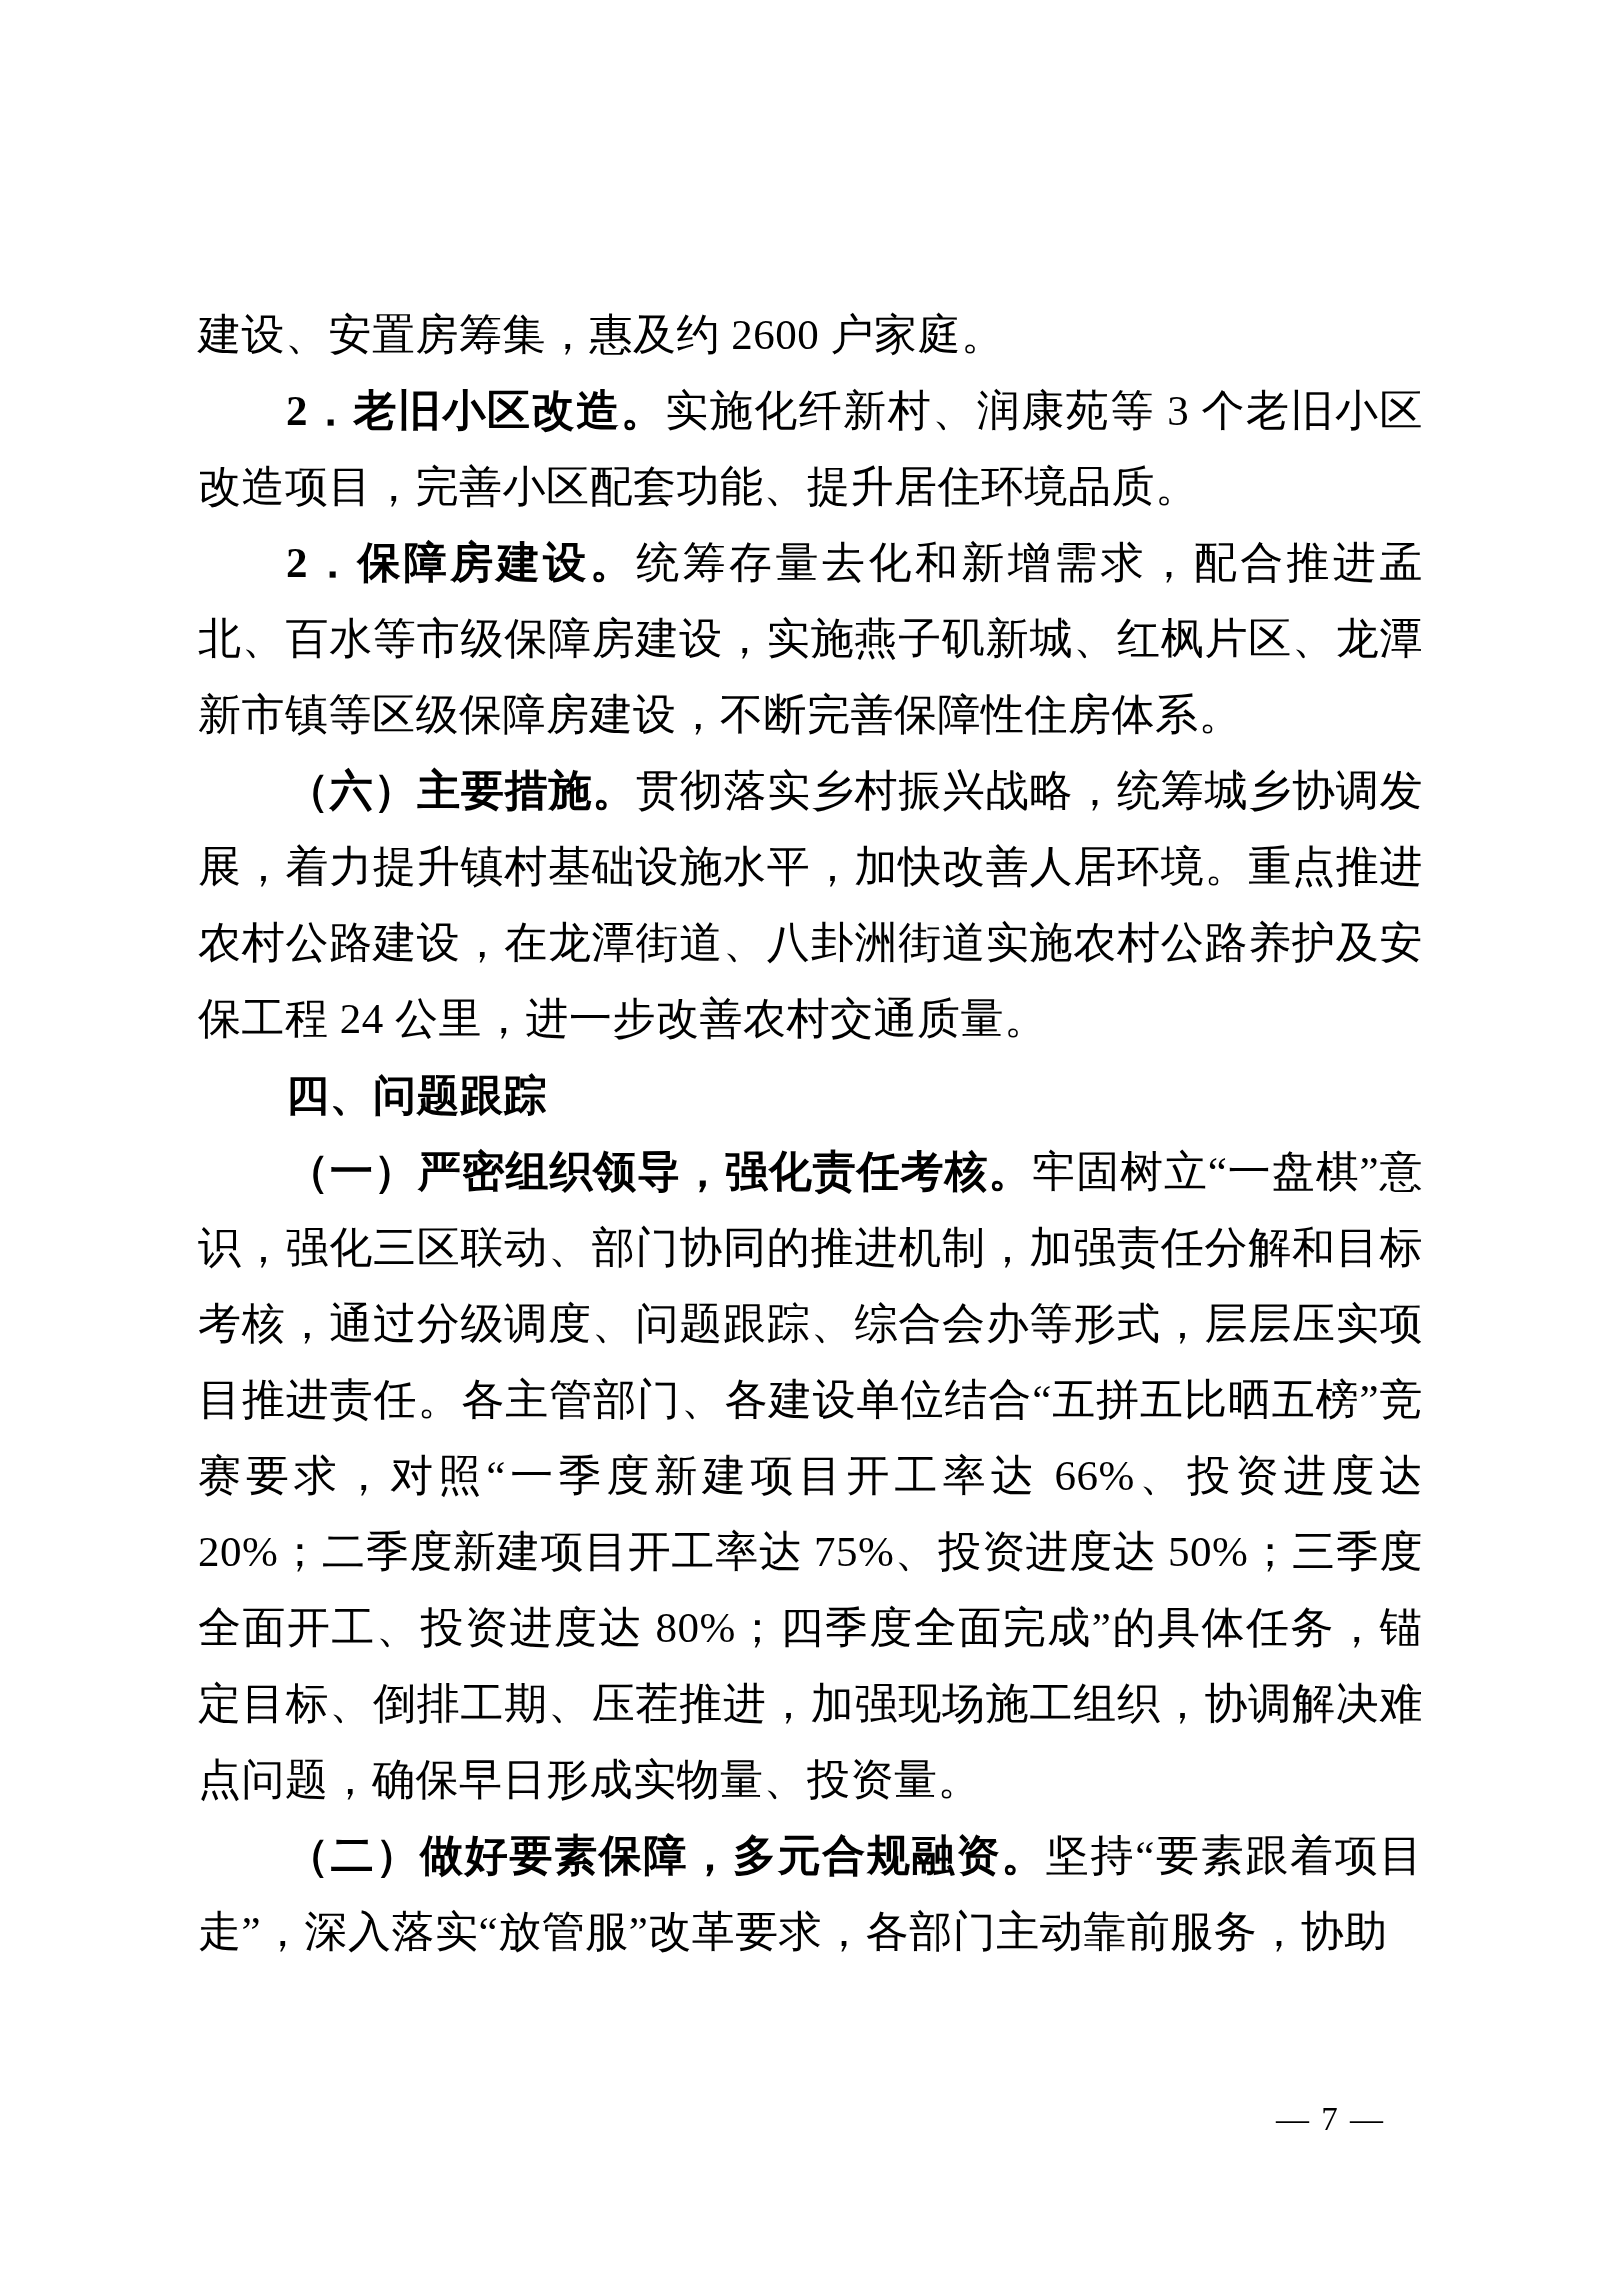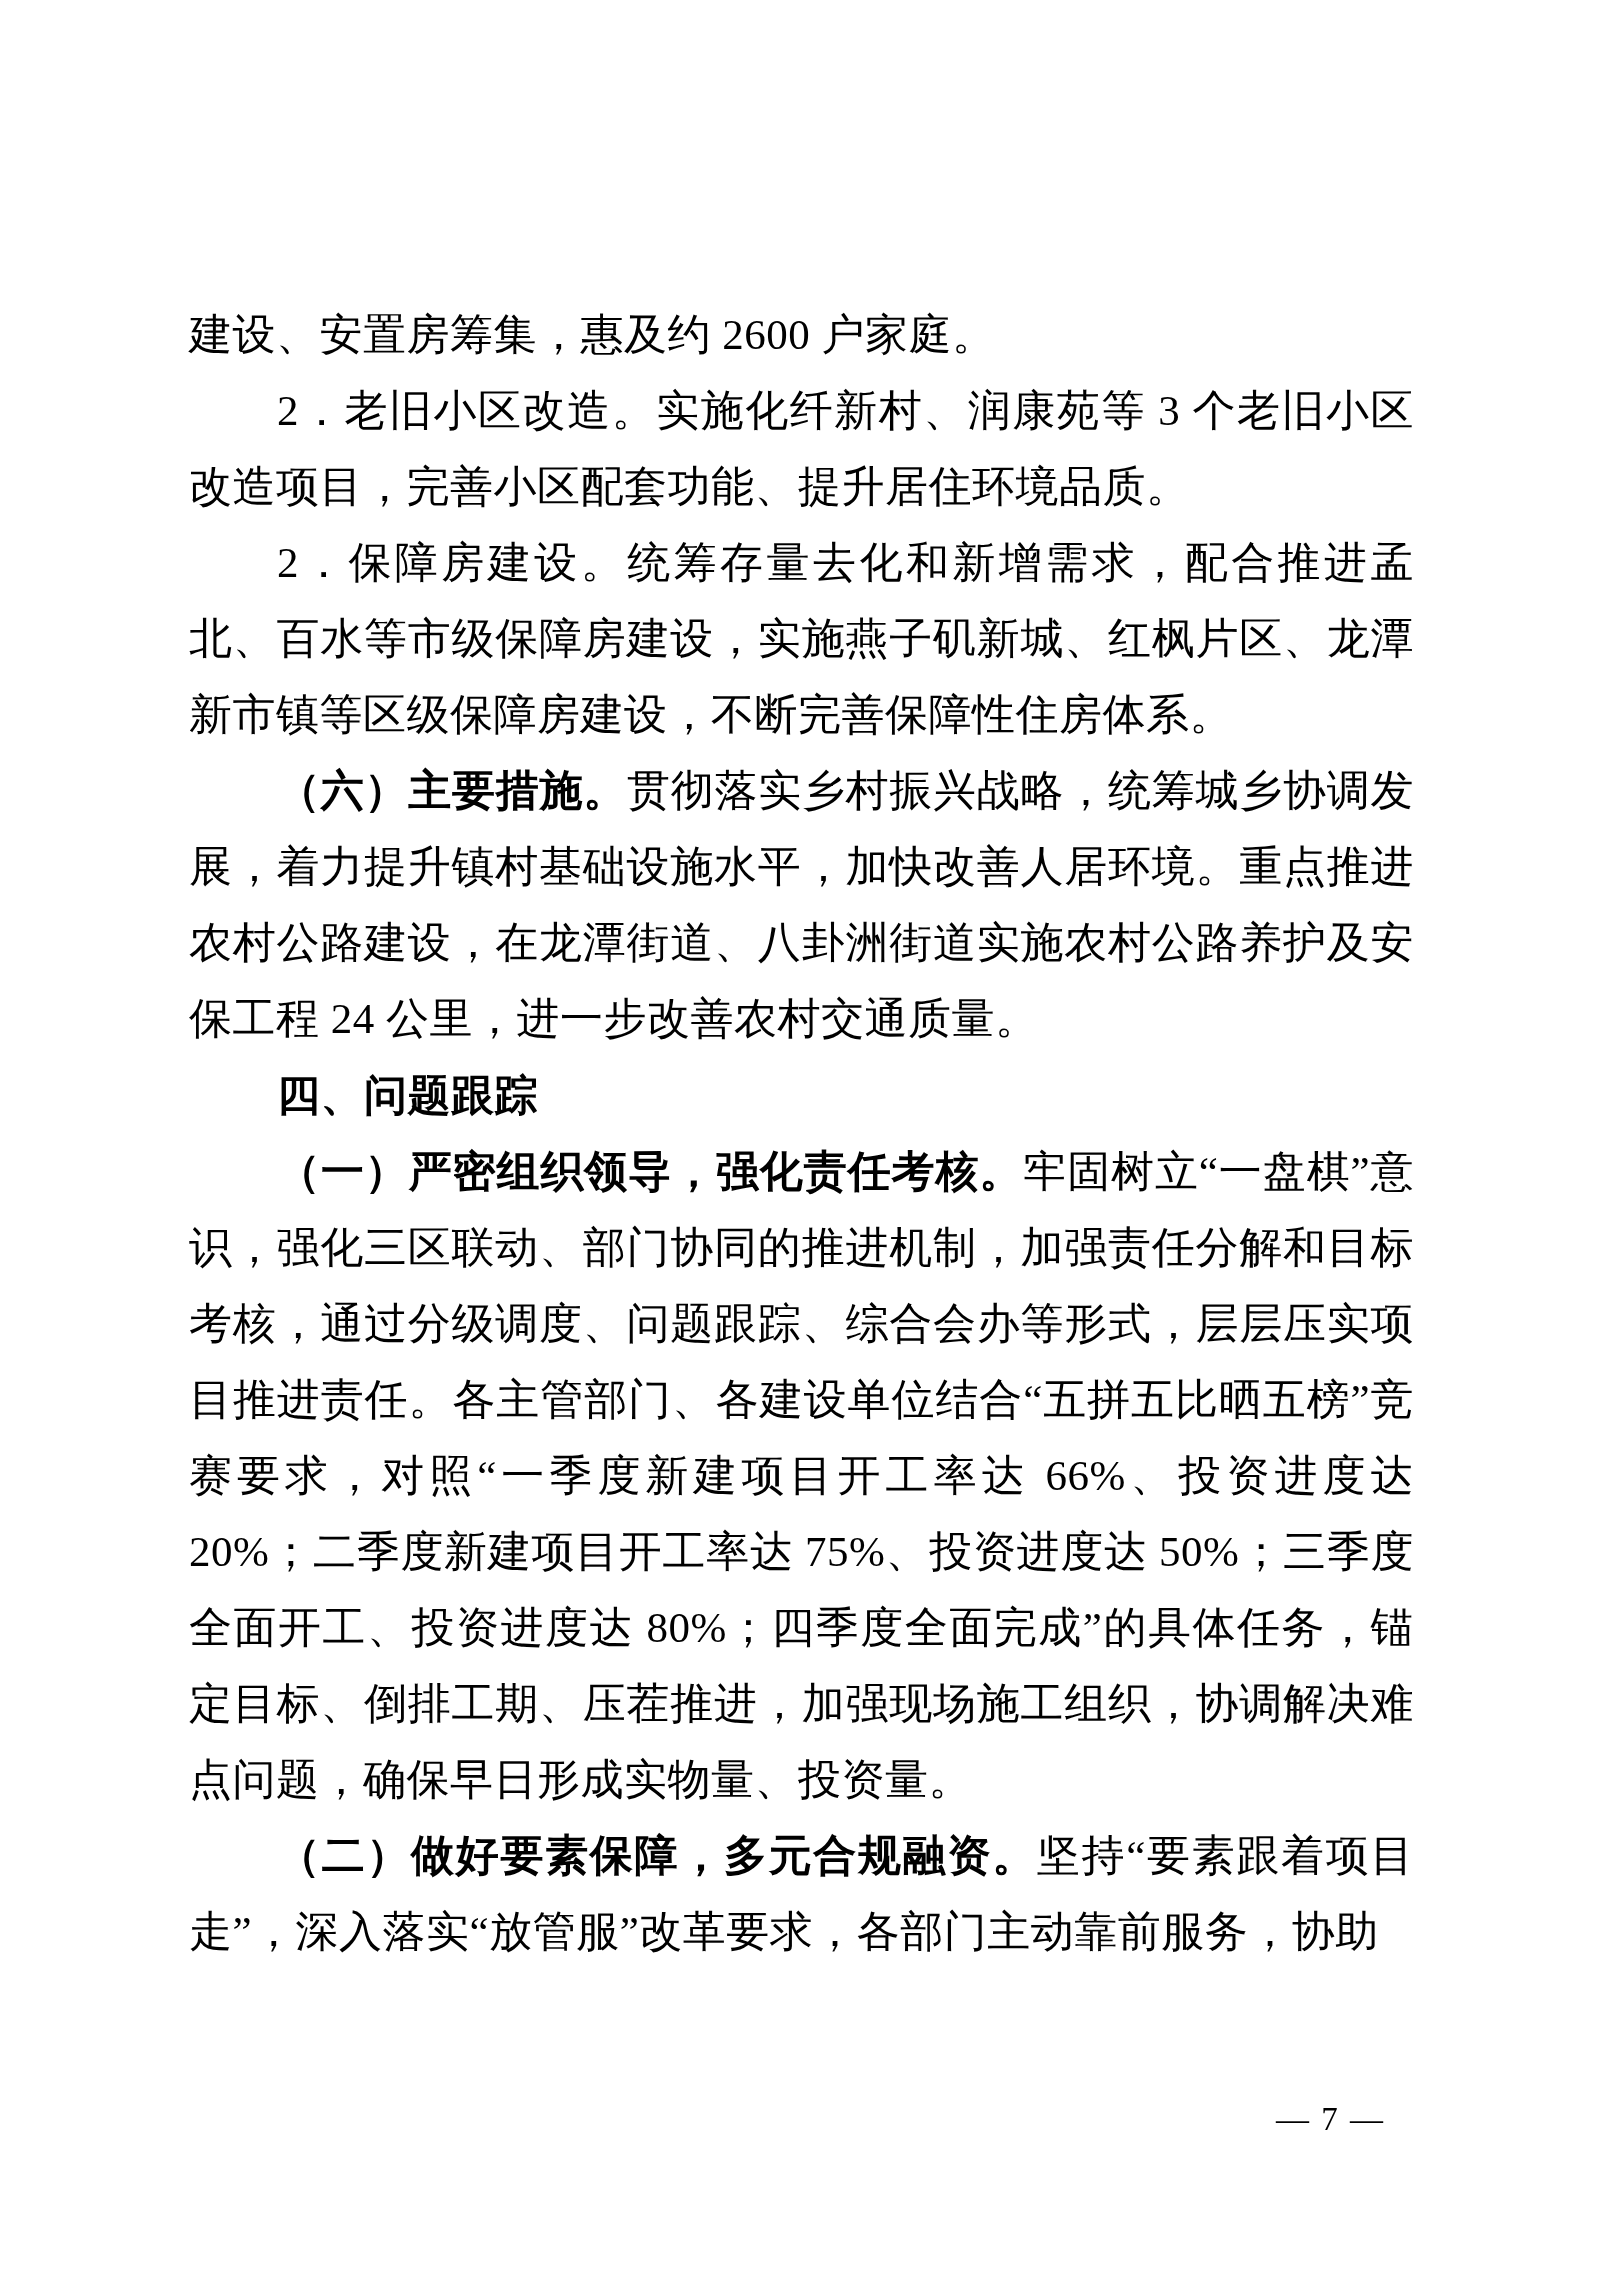--- a/index.html
+++ b/index.html
@@ -11,21 +11,21 @@
     position: relative;
     width: 1621px;
     height: 2293px;
     background: #ffffff;
     overflow: hidden;
     font-family: "Liberation Serif", serif;
     color: #000000;
   }
   .content {
     position: absolute;
-    left: 189px;
+    left: 198px;
     top: 297px;
     width: 1225px;
     font-size: 43px;
     line-height: 76px;
     text-align: justify;
     letter-spacing: 0.5px;
   }
   .para {
     text-indent: 88px; 
     margin: 0;
@@ -33,21 +33,21 @@
   }
   .para.no-indent {
     text-indent: 0;
   }
   
   .run-body {
     font-weight: normal;
   }
   
   .run-kaiti {
-    font-weight: normal;
+    font-weight: bold;
   }
   
   .run-kaiti-bold {
     font-weight: bold;
   }
   
   .run-heiti {
     font-family: "Liberation Sans", sans-serif;
     font-weight: bold;
   }

